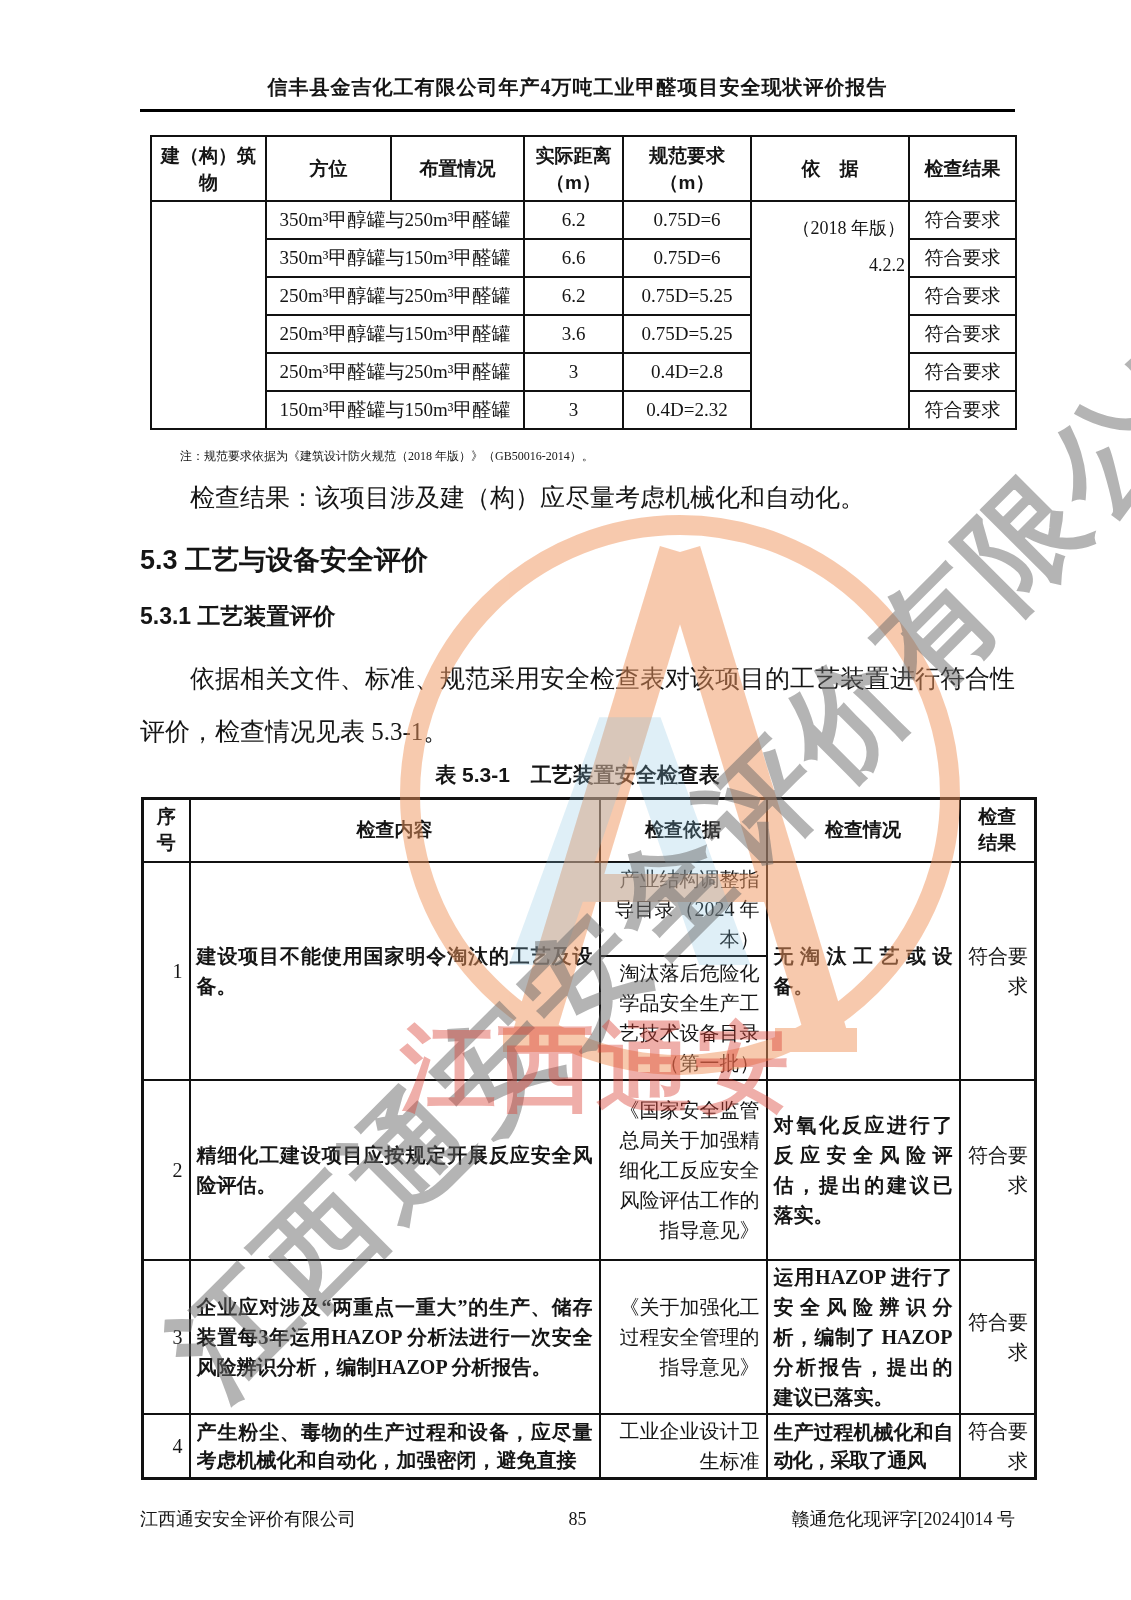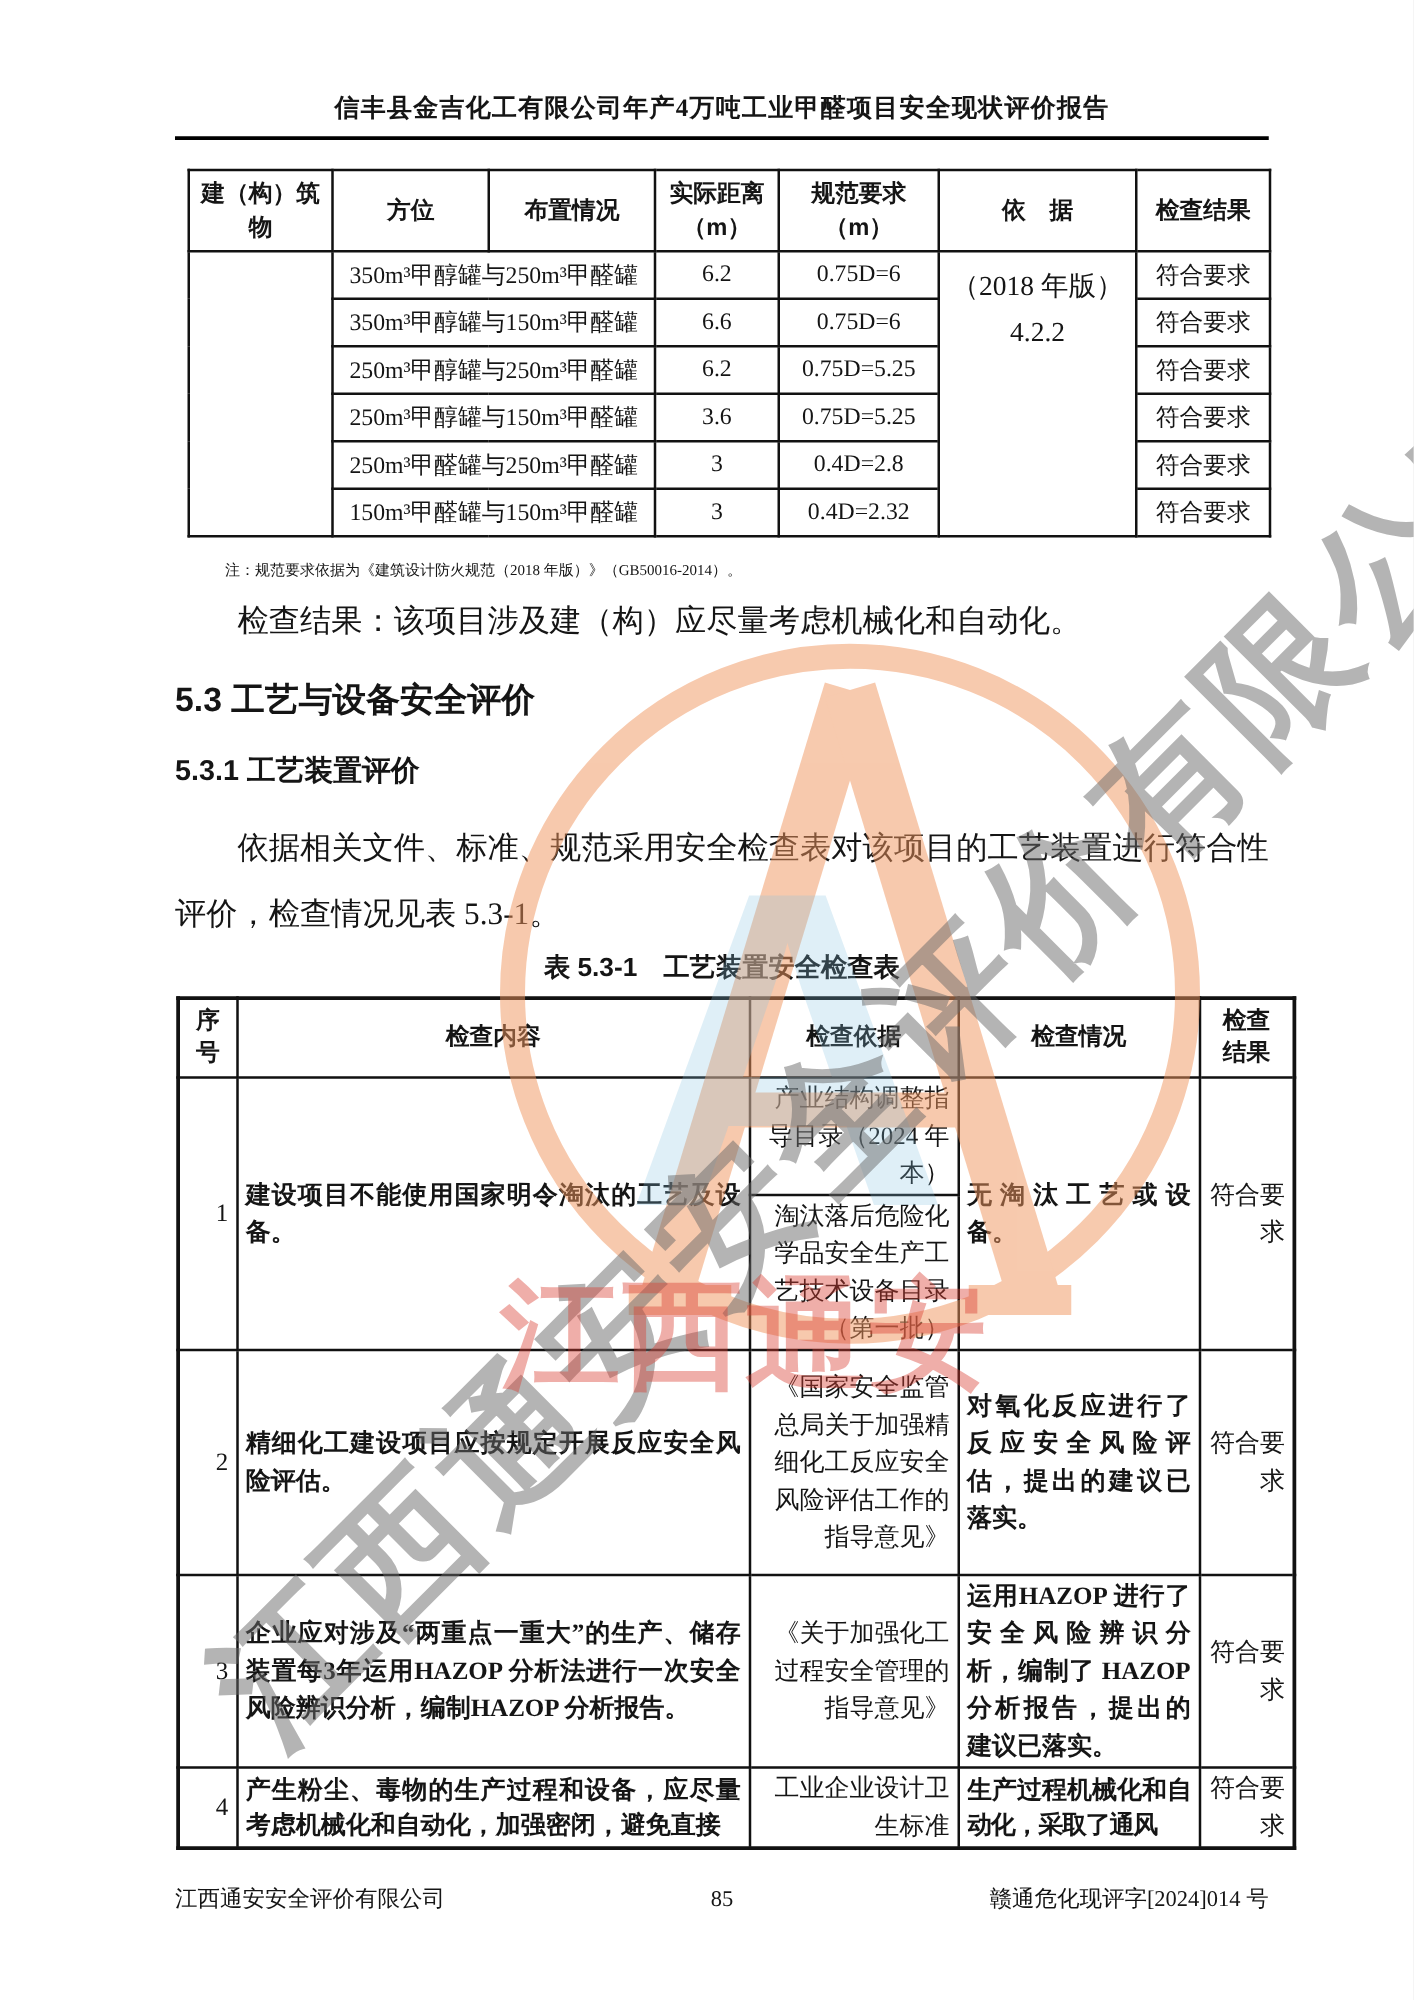--- a/index.html
+++ b/index.html
@@ -14,21 +14,21 @@
   .rule{height:0;border-top:3.5px solid #000;margin-top:7px;}
 
   
   table{border-collapse:collapse;table-layout:fixed;}
   .t1{width:865px;margin:23px 0 0 10px;}
   .t1 th,.t1 td{border:2px solid #111;padding:1px 3px;text-align:center;overflow:hidden;}
   .t1 thead tr{height:65px;padding-left:36px;}
   .t1 th{font-family:"Liberation Sans","DejaVu Sans",sans-serif;font-size:19px;font-weight:bold;line-height:27px;}
   .t1 td{font-size:19px;}
   .t1 tbody tr{height:38px;}
-  .t1 .basis{vertical-align:top;padding-top:8px;line-height:37px;font-size:22px;}
+  .t1 .basis{vertical-align:top;padding-top:8px;line-height:37px;font-size:18px;text-align:right;}
   .pre{white-space:pre-line;}
 
   .note{margin:13px 0 0 40px;font-size:12px;line-height:26px;}
   .conclusion{margin-top:11px;font-size:25px;line-height:35px;text-indent:50px;}
 
   .h2{margin-top:26px;font-family:"Liberation Sans","DejaVu Sans",sans-serif;font-size:27px;font-weight:bold;line-height:38px;}
   .h3{margin-top:21px;font-family:"Liberation Sans","DejaVu Sans",sans-serif;font-size:23px;font-weight:bold;line-height:32px;}
   .para{margin-top:20px;font-size:25px;line-height:53px;text-align:justify;text-indent:50px;}
 
   .t2-title{margin-top:3px;text-align:center;font-family:"Liberation Sans","DejaVu Sans",sans-serif;font-size:21px;font-weight:bold;line-height:28px;}

